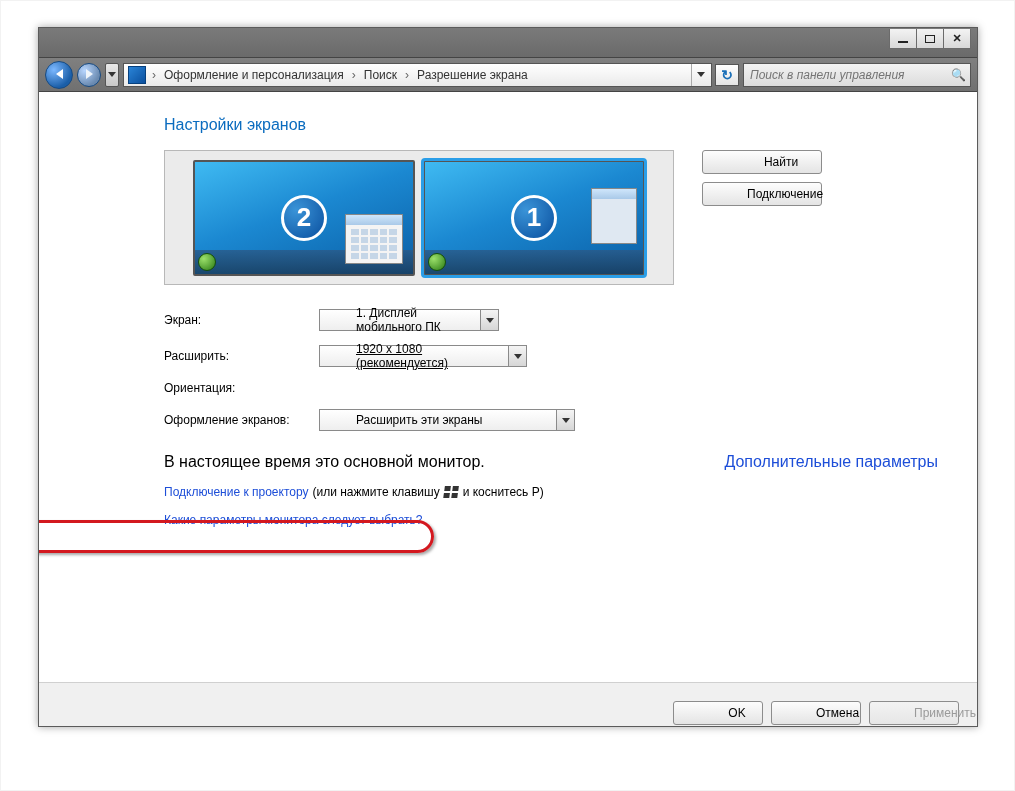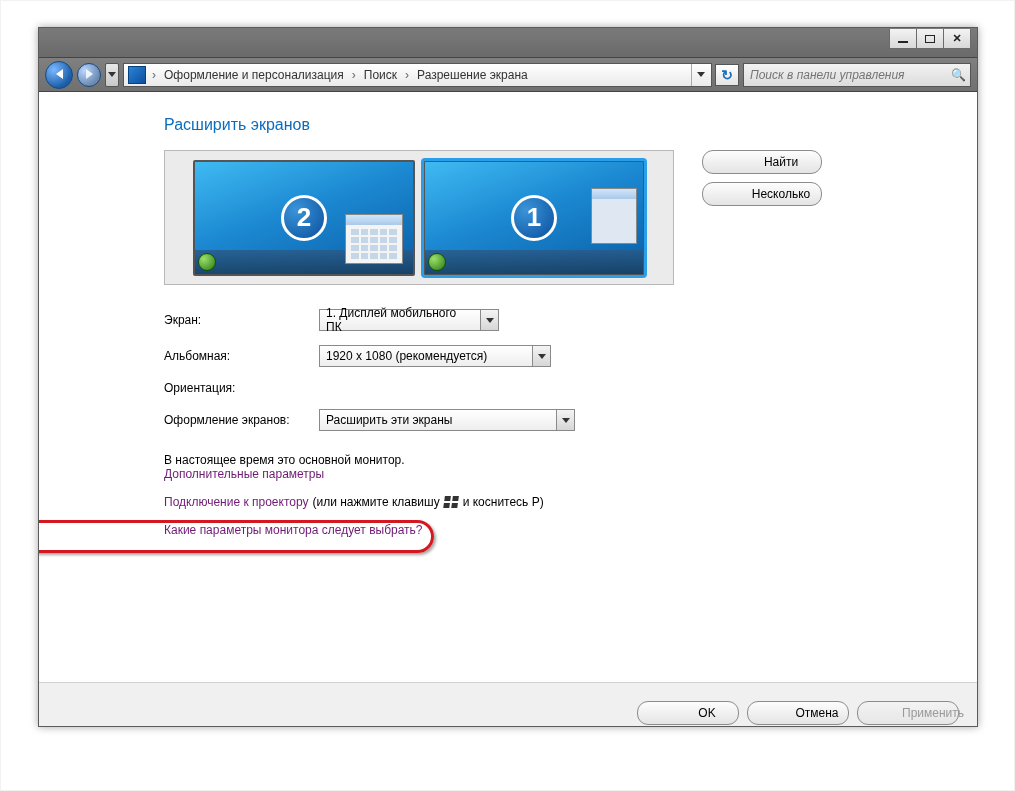--- a/index.html
+++ b/index.html
@@ -187,56 +187,56 @@
     display:grid; grid-template-columns: repeat(5,1fr);
     grid-template-rows: repeat(4,1fr); gap:2px;
   }
   .mon-win-grid span { background:#c5d6e7; }
 
   .side-buttons { display:flex; flex-direction:column; gap:8px; width:120px; }
   .win-btn {
     height: 24px;
     background: linear-gradient(#fdfdfd,#e4e4e4);
     border:1px solid #8c8c8c;
-    border-radius:11px;
+    border-radius:3px;
     font: inherit;
     cursor:pointer;
     padding-left:44px;
   }
   .win-btn:disabled { color:#9a9a9a; background:linear-gradient(#f3f3f3,#e6e6e6);}
 
   .form-row {
     display:flex; align-items:center;
     margin-bottom: 14px;
   }
   .form-label { width: 155px; }
   .combo {
     height: 22px;
     border:1px solid #8a8a8a;
     background: linear-gradient(#fff,#eee);
     display:flex; align-items:center;
     font:inherit;
+    padding-left:30px;
   }
   .combo-val { padding: 0 6px; flex:1;}
   .combo-btn {
     width: 18px; height:100%;
     border-left:1px solid #8a8a8a;
     background: linear-gradient(#f4f4f4,#d6d6d6);
     display:flex;align-items:center;justify-content:center;
   }
   .triangle { width:0;height:0;border-left:4px solid transparent;border-right:4px solid transparent;border-top:5px solid #333;}
 
   .note-row {
     display:flex; justify-content:space-between;
     width: 774px;
     margin: 22px 0 14px 0;
-    font-size:12px;
-    flex-direction:column;
-  }
-  .link { color:#701a75; cursor:pointer; }
+    font-size:16px;
+  }
+  .link { color:#1d4ed8; cursor:pointer; }
 
   .links-area { display:flex; flex-direction:column; gap:14px; font-size:12px;justify-content:flex-end;}
   .proj-line { display:flex; align-items:center; gap:4px; flex-wrap:wrap;}
   .winkey {
     display:inline-block; width:15px; height:13px; position:relative;
   }
   .winkey::before{
     content:""; position:absolute; inset:0;
     background:
       linear-gradient(#333,#333), linear-gradient(#333,#333),
@@ -257,21 +257,21 @@
 
   
   .button-bar {
     position:absolute; left:0; right:0; bottom:0;
     height: 44px;
     background: #f0f0f0;
     border-top: 1px solid #d0d0d0;
     display:flex; justify-content:flex-end; align-items:center;
     padding-right: 18px; gap: 8px;
   }
-  .button-bar .win-btn { width: 102px; margin-top: 16px; }
+  .button-bar .win-btn { width: 90px; margin-top: 16px; }
 
   .arrow-l::before{content:"";display:inline-block;width:0;height:0;border-top:5px solid transparent;border-bottom:5px solid transparent;border-right:7px solid #fff;}
   .arrow-r::before{content:"";display:inline-block;width:0;height:0;border-top:5px solid transparent;border-bottom:5px solid transparent;border-left:7px solid #eef4fa;}
   .refresh-glyph { font-size:14px; color:#1a6fb8; font-weight:bold;}
 </style>
 </head>
 <body>
 
 <div class="outer-frame">
   <div class="window">
@@ -315,21 +315,21 @@
       <div class="refresh-btn">
           <span class="refresh-glyph">↻</span>
         </div>
       <div class="searchbox">
         <input placeholder="Поиск в панели управления" style="">
         <span class="search-icon">🔍</span>
       </div>
     </div>
 
     <div class="content">
-      <div class="page-title">Расширить экранов</div>
+      <div class="page-title">Настройки экранов</div>
 
       <div class="preview-row">
         <div class="preview-frame">
           <div class="monitor" style="width:222px;">
             <div class="mon-taskbar"></div>
             <div class="mon-start"></div>
             <div class="mon-num">2</div>
             <div class="mon-win">
               <div class="mon-win-grid">
                   <span></span>
@@ -357,37 +357,37 @@
           </div>
           <div class="monitor selected" style="width:222px;">
             <div class="mon-taskbar"></div>
             <div class="mon-start"></div>
             <div class="mon-num">1</div>
             <div class="mon-win" style="width:46px;height:56px;right:6px;bottom:30px;background:#dfe8f2;"></div>
           </div>
         </div>
         <div class="side-buttons">
           <button class="win-btn">Найти</button>
-          <button class="win-btn">Несколько</button>
+          <button class="win-btn">Подключение</button>
         </div>
       </div>
 
       <div class="form-row">
         <div class="form-label">Экран:</div>
         <div class="combo" style="width:180px;">
           <span class="combo-val">1. Дисплей мобильного ПК</span>
           <div class="combo-btn">
               <span class="triangle"></span>
             </div>
         </div>
       </div>
 
       <div class="form-row">
-        <div class="form-label">Альбомная:</div>
-        <div class="combo" style="width:232px;">
+        <div class="form-label">Расширить:</div>
+        <div class="combo" style="width:208px;text-decoration:underline;">
           <span class="combo-val">1920 x 1080 (рекомендуется)</span>
           <div class="combo-btn">
               <span class="triangle"></span>
             </div>
         </div>
       </div>
 
       <div class="form-row">
         <div class="form-label">Ориентация:</div>
       </div>

